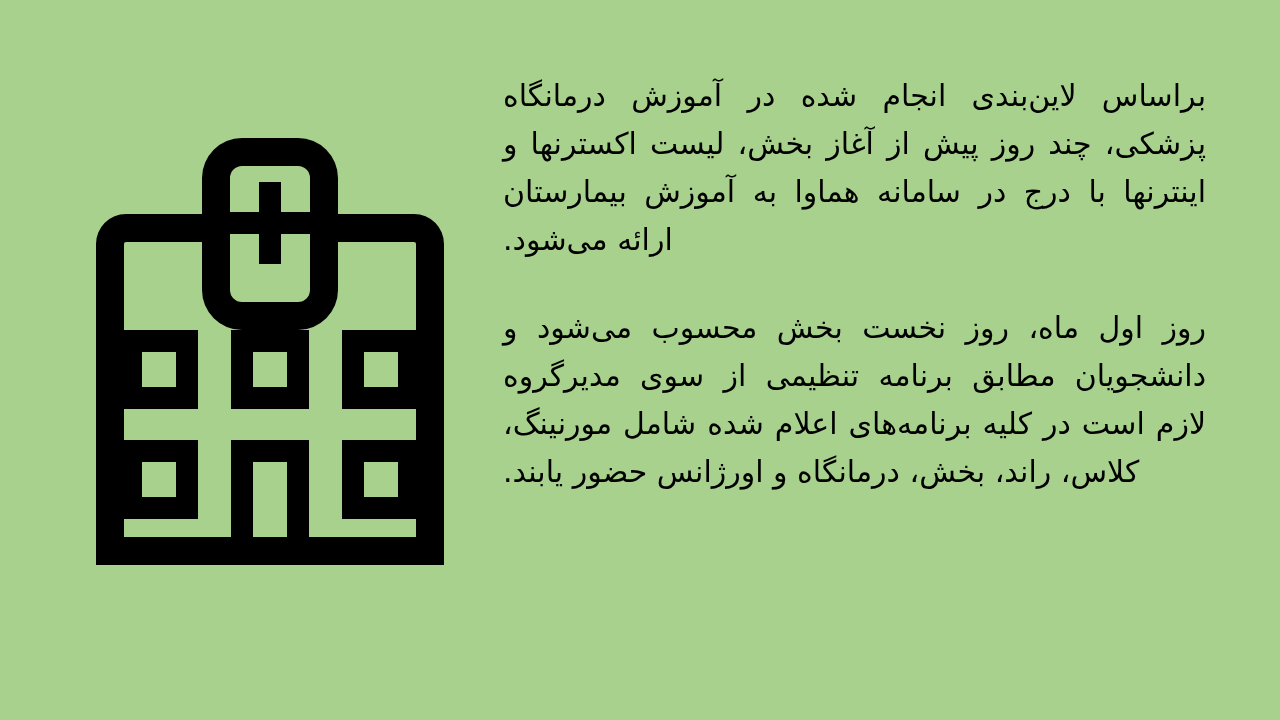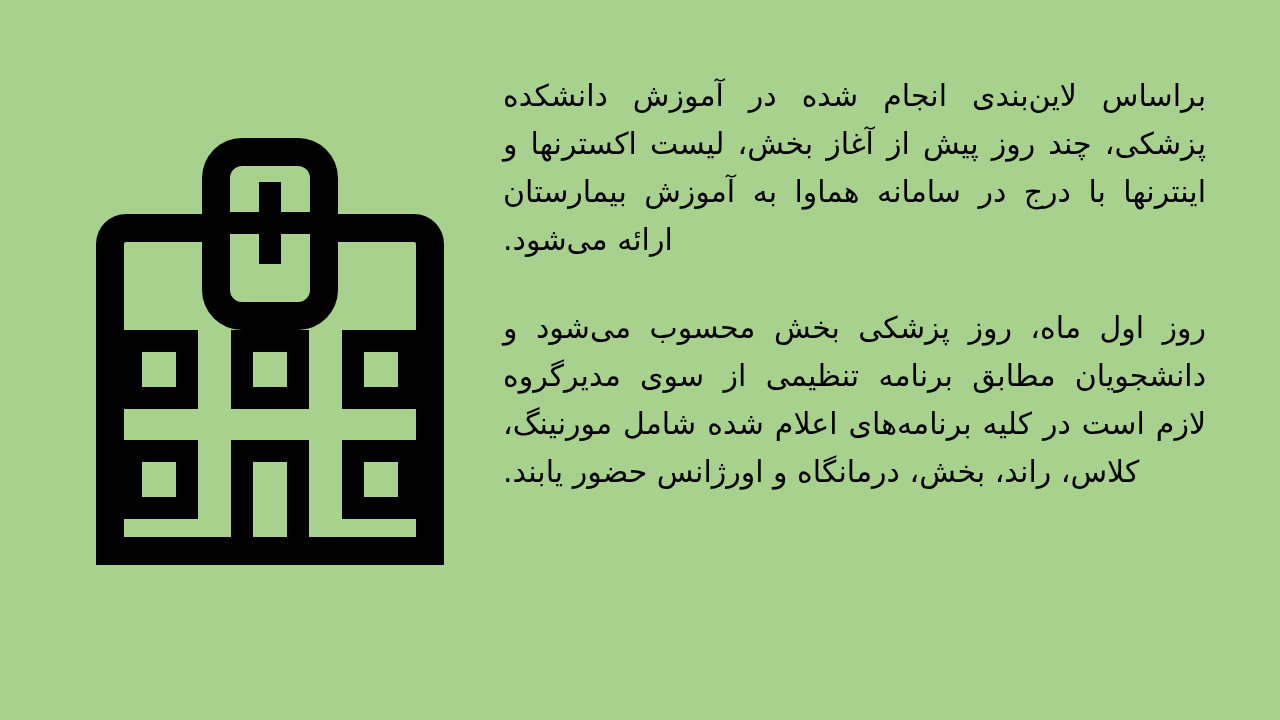--- a/index.html
+++ b/index.html
@@ -93,17 +93,17 @@
 
         <path d="M40 320 h78 v79 h-78 z M62 342 v35 h34 v-35 z" fill-rule="evenodd"></path>
         <path d="M262 320 h78 v79 h-78 z M284 342 v35 h34 v-35 z" fill-rule="evenodd"></path>
 
         <path d="M151 320 h78 v97 h-22 v-75 h-34 v75 h-22 z"></path>
       </g>
     </svg>
   </div>
 
   <div class="text-column">
-    <p class="para p1" style="color: rgb(0, 0, 0);">براساس لاین‌بندی انجام شده در آموزش دانشکده پزشکی، چند روز پیش از آغاز بخش، لیست اکسترنها و اینترنها با درج در سامانه هماوا به آموزش بیمارستان ارائه می‌شود.</p>
-    <p class="para p3" style="color: rgb(0, 0, 0);">روز اول ماه، روز پزشکی بخش محسوب می‌شود و دانشجویان مطابق برنامه تنظیمی از سوی مدیرگروه لازم است در کلیه برنامه‌های اعلام شده شامل مورنینگ، کلاس، راند، بخش، درمانگاه و اورژانس حضور یابند.</p>
+    <p class="para p1" style="color: rgb(0, 0, 0);">براساس لاین‌بندی انجام شده در آموزش درمانگاه پزشکی، چند روز پیش از آغاز بخش، لیست اکسترنها و اینترنها با درج در سامانه هماوا به آموزش بیمارستان ارائه می‌شود.</p>
+    <p class="para p3" style="color: rgb(0, 0, 0);">روز اول ماه، روز نخست بخش محسوب می‌شود و دانشجویان مطابق برنامه تنظیمی از سوی مدیرگروه لازم است در کلیه برنامه‌های اعلام شده شامل مورنینگ، کلاس، راند، بخش، درمانگاه و اورژانس حضور یابند.</p>
   </div>
 
 </div>
 
 </body></html>

